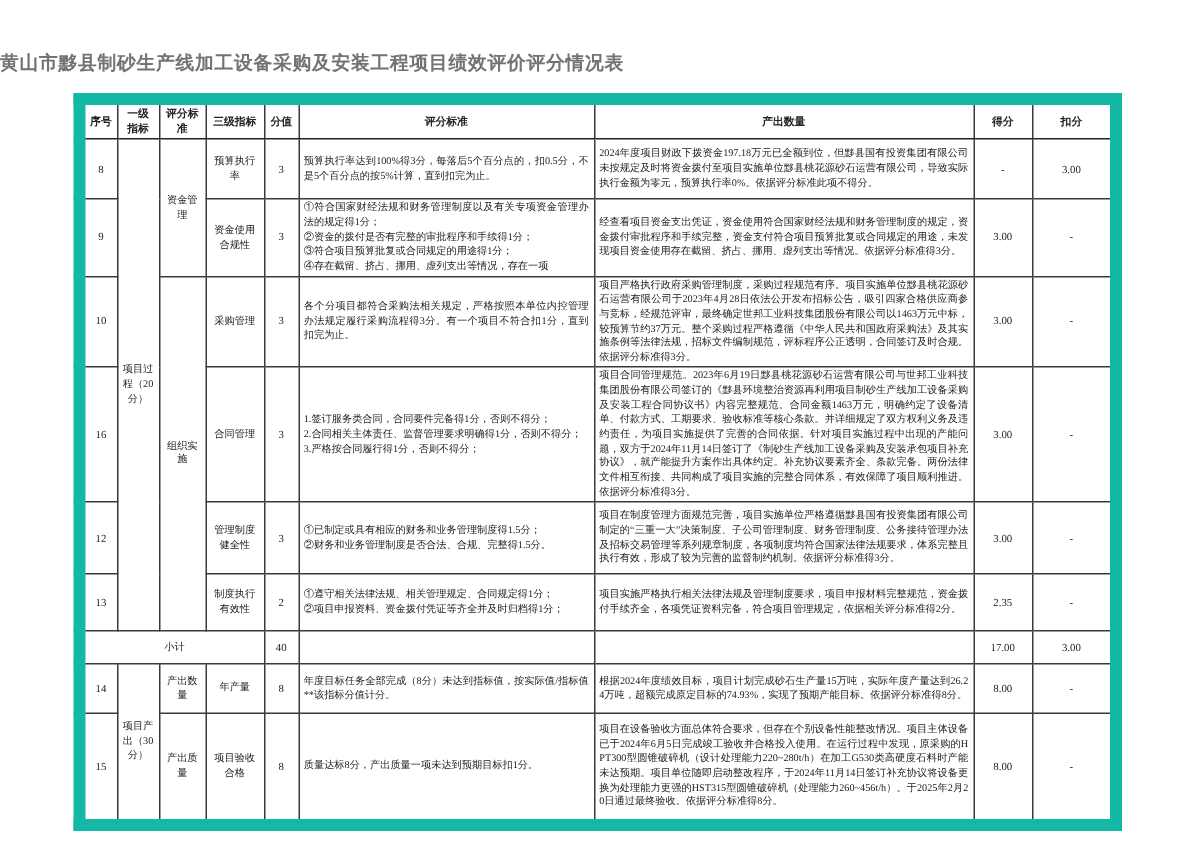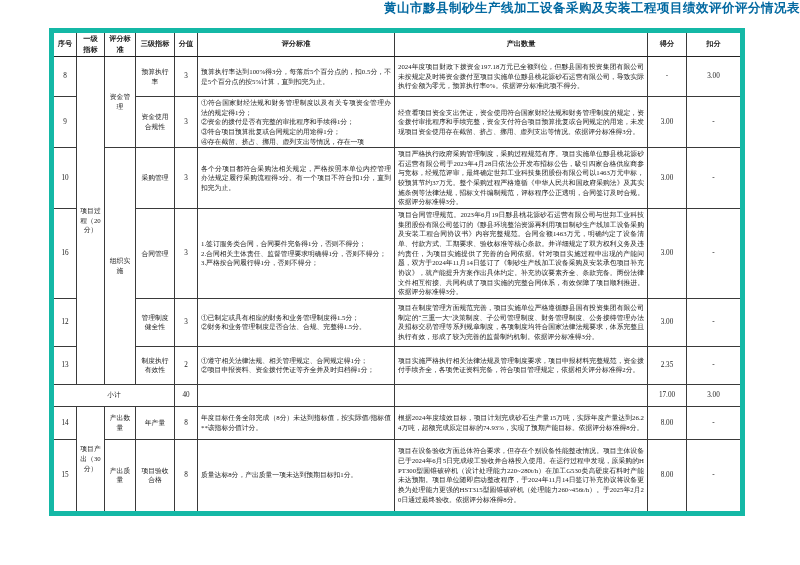--- a/index.html
+++ b/index.html
@@ -3,27 +3,27 @@
 <meta charset="utf-8">
 <style>
   html,body{margin:0;padding:0;}
   body{
     width:800px;height:565px;background:#ffffff;
     font-family:"Liberation Serif","DejaVu Serif",serif;
     color:#1c1c1c;
   }
   .page{position:relative;width:800px;height:565px;background:#fff;overflow:hidden;}
   .doc-title{
-    text-align:right;font-weight:bold;
-    font-size:12.5px;letter-spacing:.5px;color:#0369a1;
+    padding-top:34px;text-align:left;font-weight:bold;
+    font-size:12.5px;letter-spacing:.5px;color:#737373;
   }
   table.score-table{
     border-collapse:collapse;table-layout:fixed;
     margin:11px 0 0 49px;width:691px;
-    border:5px solid #14b8a6;
+    border:8px solid #14b8a6;
   }
   .score-table th,.score-table td{
     border:1px solid #3a3a3a;
     padding:1px 3px;
     font-size:6.8px;line-height:1.42;
     text-align:center;vertical-align:middle;
     word-break:break-all;overflow:hidden;
     font-weight:normal;color:#222;
   }
   .score-table th{font-weight:bold;font-size:7.2px;border-bottom:1.5px solid #222;}

